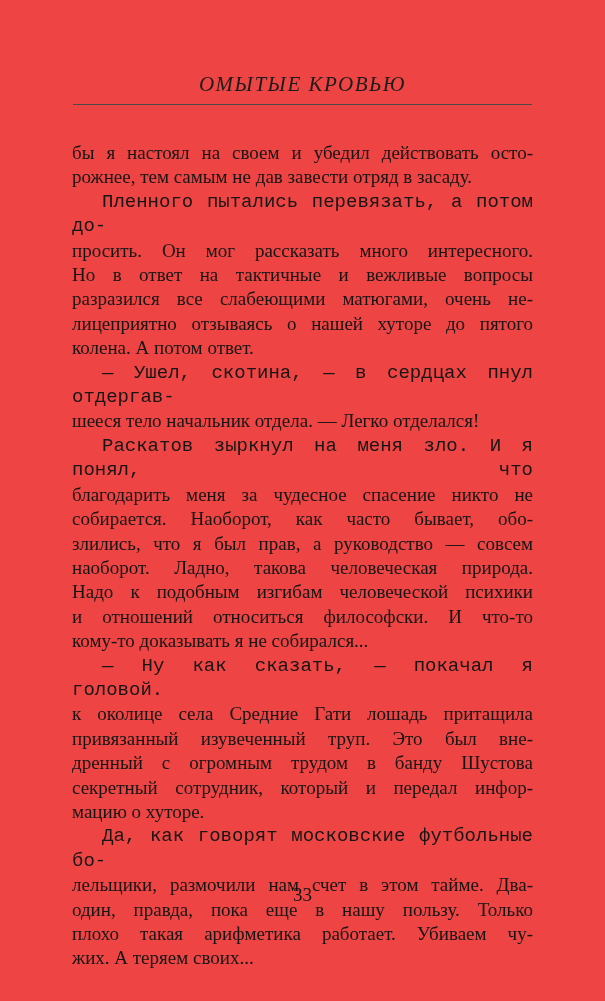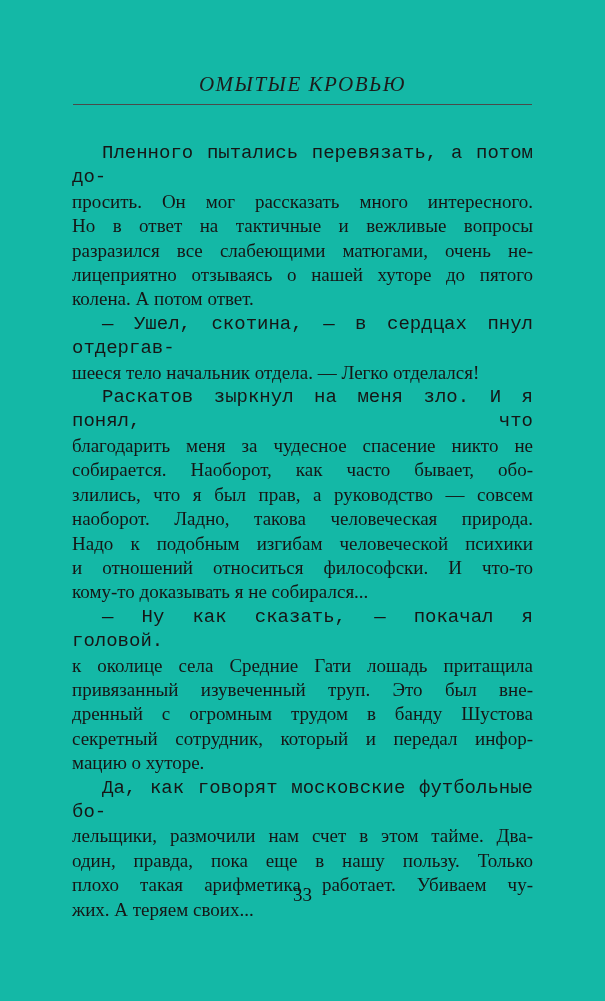--- a/index.html
+++ b/index.html
@@ -5,21 +5,21 @@
   html, body {
     margin: 0;
     padding: 0;
     background: #e8e8e8;
   }
   .page {
     position: relative;
     width: 605px;
     height: 1001px;
     margin: 0 auto;
-    background: #14b8a6;
+    background: #ef4444;
     color: #161616;
     font-family: "Liberation Serif", "DejaVu Serif", serif;
     overflow: hidden;
   }
   .running-head {
     position: absolute;
     top: 72px;
     left: 72px;
     width: 461px;
     text-align: center;
@@ -70,20 +70,24 @@
   }
 </style>
 </head>
 <body>
 
 <div class="page">
   <div class="running-head">ОМЫТЫЕ КРОВЬЮ</div>
   <div class="header-rule"></div>
   <div class="body-text">
       <div class="para">
+        <div class="line">бы я настоял на своем и убедил действовать осто-</div>
+        <div class="line last">рожнее, тем самым не дав завести отряд в засаду.</div>
+      </div>
+      <div class="para">
         <div class="line indent">Пленного пытались перевязать, а потом до-</div>
         <div class="line">просить. Он мог рассказать много интересного.</div>
         <div class="line">Но в ответ на тактичные и вежливые вопросы</div>
         <div class="line">разразился все слабеющими матюгами, очень не-</div>
         <div class="line">лицеприятно отзываясь о нашей хуторе до пятого</div>
         <div class="line last">колена. А потом ответ.</div>
       </div>
       <div class="para">
         <div class="line indent">— Ушел, скотина, — в сердцах пнул отдергав-</div>
         <div class="line last">шееся тело начальник отдела. — Легко отделался!</div>

